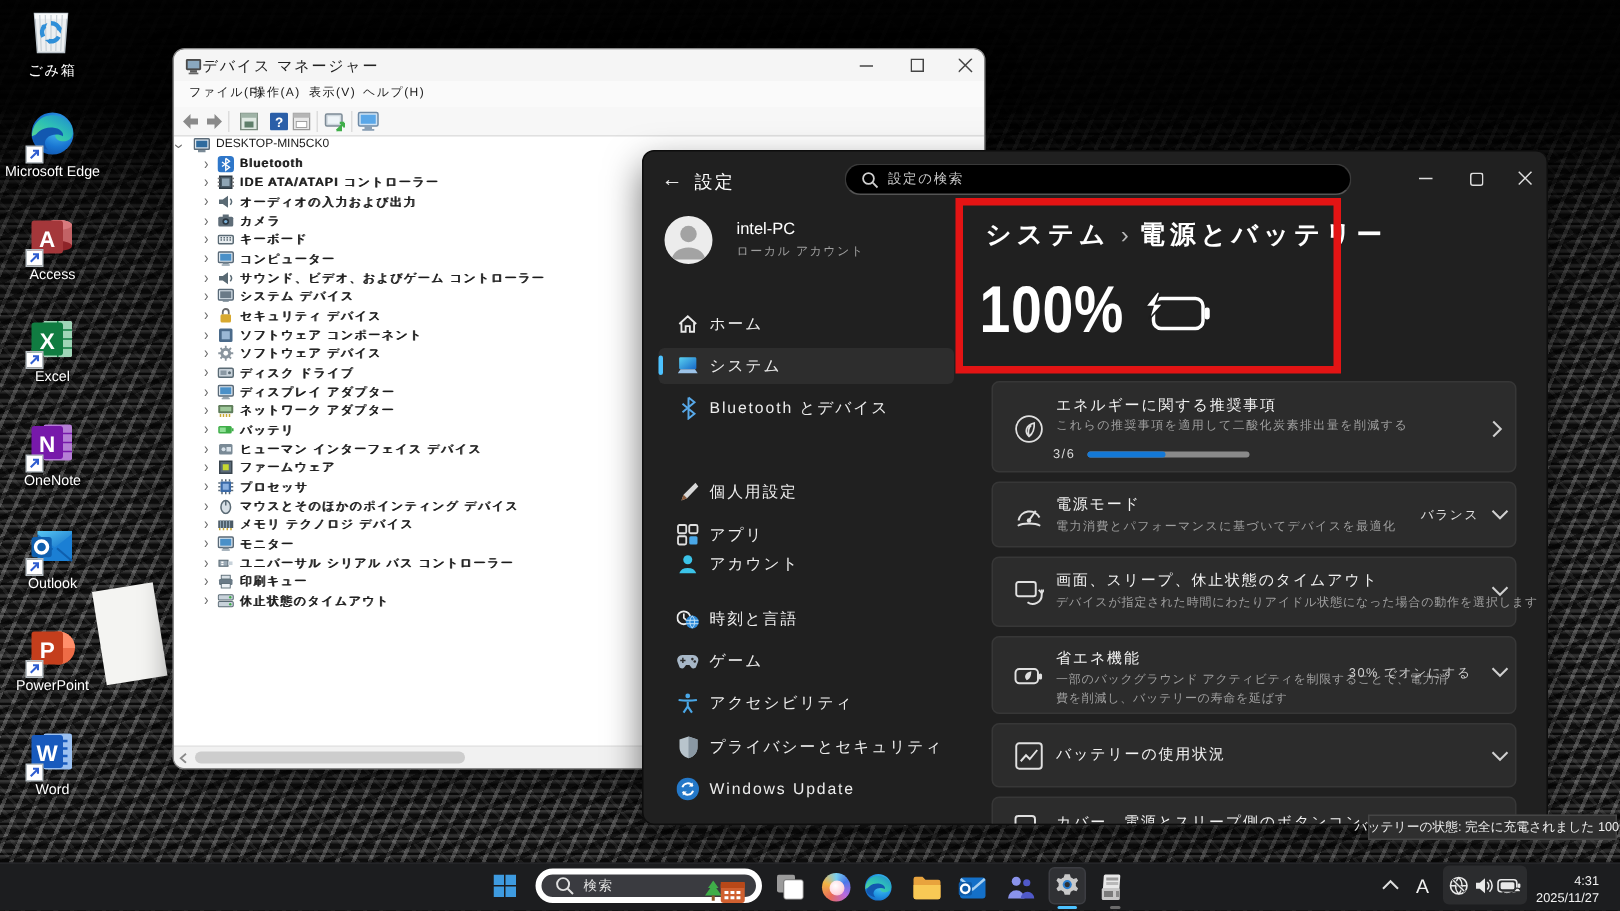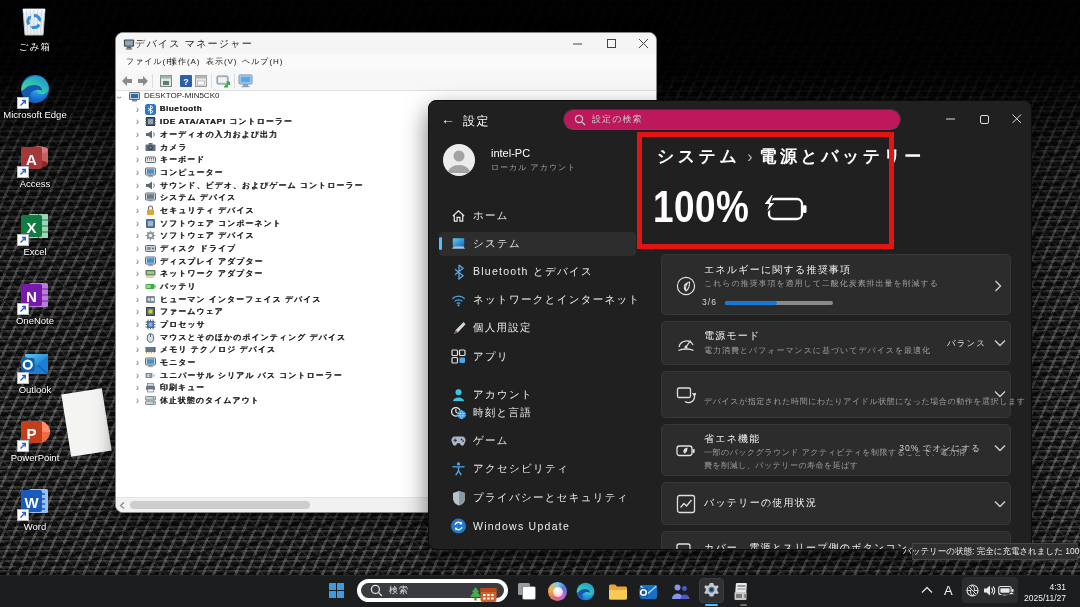--- a/index.html
+++ b/index.html
@@ -561,21 +561,21 @@
 <svg width="10" height="10">
         <path d="M0 5 h9" stroke="#ddd" stroke-width="1"></path>
       </svg>
 <svg width="9" height="9">
         <rect x="0.5" y="0.5" width="8" height="8" rx="1.5" fill="none" stroke="#ddd" stroke-width="1"></rect>
       </svg>
 <svg width="10" height="10">
         <path d="M0.5 0.5 L9 9 M9 0.5 L0.5 9" stroke="#ddd" stroke-width="1"></path>
       </svg>
     </div>
-<div class="abs" style="left:134px;top:8px;width:338px;height:21px;background:#be185d;border:1px solid #3a3a3a;border-bottom-color:#555;border-radius:11px;display:flex;align-items:center">
+<div class="abs" style="left:134px;top:8px;width:338px;height:21px;background:#000000;border:1px solid #3a3a3a;border-bottom-color:#555;border-radius:11px;display:flex;align-items:center">
 <svg style="margin-left:10px" width="12" height="12" viewBox="0 0 12 12">
         <circle cx="5" cy="5" r="3.6" fill="none" stroke="#cfcfcf" stroke-width="1.2"></circle>
         <path d="M7.8 7.8 L11 11" stroke="#cfcfcf" stroke-width="1.2"></path>
       </svg>
 <span class="j2" style="margin-left:6px;font-size:9px;color:#c9c9c9">設定の検索</span>
     </div>
 <div class="abs" style="left:14px;top:43px;width:32px;height:32px;border-radius:50%;background:#ececec;overflow:hidden">
 <svg width="32" height="32">
         <circle cx="16" cy="12" r="5.5" fill="#a3a3a3"></circle>
         <path d="M5 29 a11 8 0 0 1 22 0" fill="#a3a3a3"></path>
@@ -608,50 +608,41 @@
       <span class="j2">システム</span>
     </div>
 <div class="navitem" style="top:158.9px;">
       <span class="nic">
         <svg width="14" height="16" viewBox="0 0 14 16">
           <path d="M7 1 V15 L11 11.8 L3 5.2 M7 1 L11 4.2 L3 10.8" fill="none" stroke="#57a8e8" stroke-width="1.3"></path>
         </svg>
       </span>
       <span class="j2">Bluetooth とデバイス</span>
     </div>
-<div class="navitem" style="top:187.1px;">
-      <span class="nic">
-        <svg width="17" height="13" viewBox="0 0 17 13">
-          <path d="M1.5 4.5 A10 10 0 0 1 15.5 4.5 M4 7.5 A6.5 6.5 0 0 1 13 7.5 M6.5 10 A3.5 3.5 0 0 1 10.5 10" fill="none" stroke="#4aa8e8" stroke-width="1.4"></path>
-          <circle cx="8.5" cy="12" r="1.2" fill="#4aa8e8"></circle>
-        </svg>
-      </span>
-      <span class="j2">ネットワークとインターネット</span>
-    </div>
 <div class="navitem" style="top:215.3px;">
       <span class="nic">
         <svg width="16" height="16" viewBox="0 0 16 16">
           <path d="M13.5 1.5 L5 10 L3.5 14 L7.5 12.5 L15.5 4 Z" fill="#d8d8d8"></path>
           <path d="M5 10 L3.5 14 L7.5 12.5" fill="#8a5a3a"></path>
         </svg>
       </span>
       <span class="j2">個人用設定</span>
     </div>
 <div class="navitem" style="top:243.5px;">
       <span class="nic">
         <svg width="15" height="15" viewBox="0 0 15 15">
           <rect x="1" y="1" width="5.5" height="5.5" rx="1" fill="none" stroke="#e0e0e0" stroke-width="1.2"></rect>
           <rect x="8.5" y="1" width="5.5" height="5.5" rx="1" fill="none" stroke="#e0e0e0" stroke-width="1.2"></rect>
           <rect x="1" y="8.5" width="5.5" height="5.5" rx="1" fill="none" stroke="#e0e0e0" stroke-width="1.2"></rect>
           <rect x="8.5" y="8.5" width="5.5" height="5.5" rx="1" fill="#4aa8e8"></rect>
         </svg>
       </span>
       <span class="j2">アプリ</span>
     </div>
-<div class="navitem" style="top:282px;">
+<div class="navitem" style="top:263px;">
       <span class="nic">
         <svg width="16" height="16" viewBox="0 0 16 16">
           <circle cx="8" cy="5" r="3.2" fill="#3bc3e8"></circle>
           <path d="M2 14.5 a6.2 5 0 0 1 12 0 Z" fill="#3bc3e8"></path>
         </svg>
       </span>
       <span class="j2">アカウント</span>
     </div>
 <div class="navitem" style="top:299.9px;">
       <span class="nic">
@@ -738,20 +729,21 @@
       <svg class="abs" style="left:332px;top:17px" width="12" height="8" viewBox="0 0 12 8">
         <path d="M1 1.5 L6 6.5 L11 1.5" fill="none" stroke="#cfcfcf" stroke-width="1.4"></path>
       </svg>
     </div>
 <div class="card" style="top:270px;height:47px">
       <svg class="cico" style="top:13px" width="20" height="20" viewBox="0 0 20 20">
         <rect x="1.5" y="3" width="13" height="9.5" rx="1.5" fill="none" stroke="#e0e0e0" stroke-width="1.3"></rect>
         <path d="M9 16.5 a6 6 0 0 0 9.5-5 V8" fill="none" stroke="#e0e0e0" stroke-width="1.3"></path>
         <path d="M18.5 10.5 L16.5 8.2 M18.5 10.5 L20 8.2" stroke="#e0e0e0" stroke-width="1.2" fill="none"></path>
       </svg>
+      <div class="ct j2" style="top:8px">画面、スリープ、休止状態のタイムアウト</div>
       <div class="cs" style="top:24px;letter-spacing:.07em">デバイスが指定された時間にわたりアイドル状態になった場合の動作を選択します</div>
       <svg class="abs" style="left:332px;top:18px" width="12" height="8" viewBox="0 0 12 8">
         <path d="M1 1.5 L6 6.5 L11 1.5" fill="none" stroke="#cfcfcf" stroke-width="1.4"></path>
       </svg>
     </div>
 <div class="card" style="top:323px;height:52px">
       <svg class="cico" style="top:16px" width="20" height="20" viewBox="0 0 20 20">
         <rect x="1" y="5" width="15" height="9.5" rx="2.5" fill="none" stroke="#e0e0e0" stroke-width="1.3"></rect>
         <rect x="16.5" y="8" width="2.2" height="4" rx="1" fill="#e0e0e0"></rect>
         <path d="M8.5 12.5 C6.5 10.5 7 7.5 11.5 6.5 C11.7 10 10 12 8.5 12.5 Z" fill="#e0e0e0"></path>

